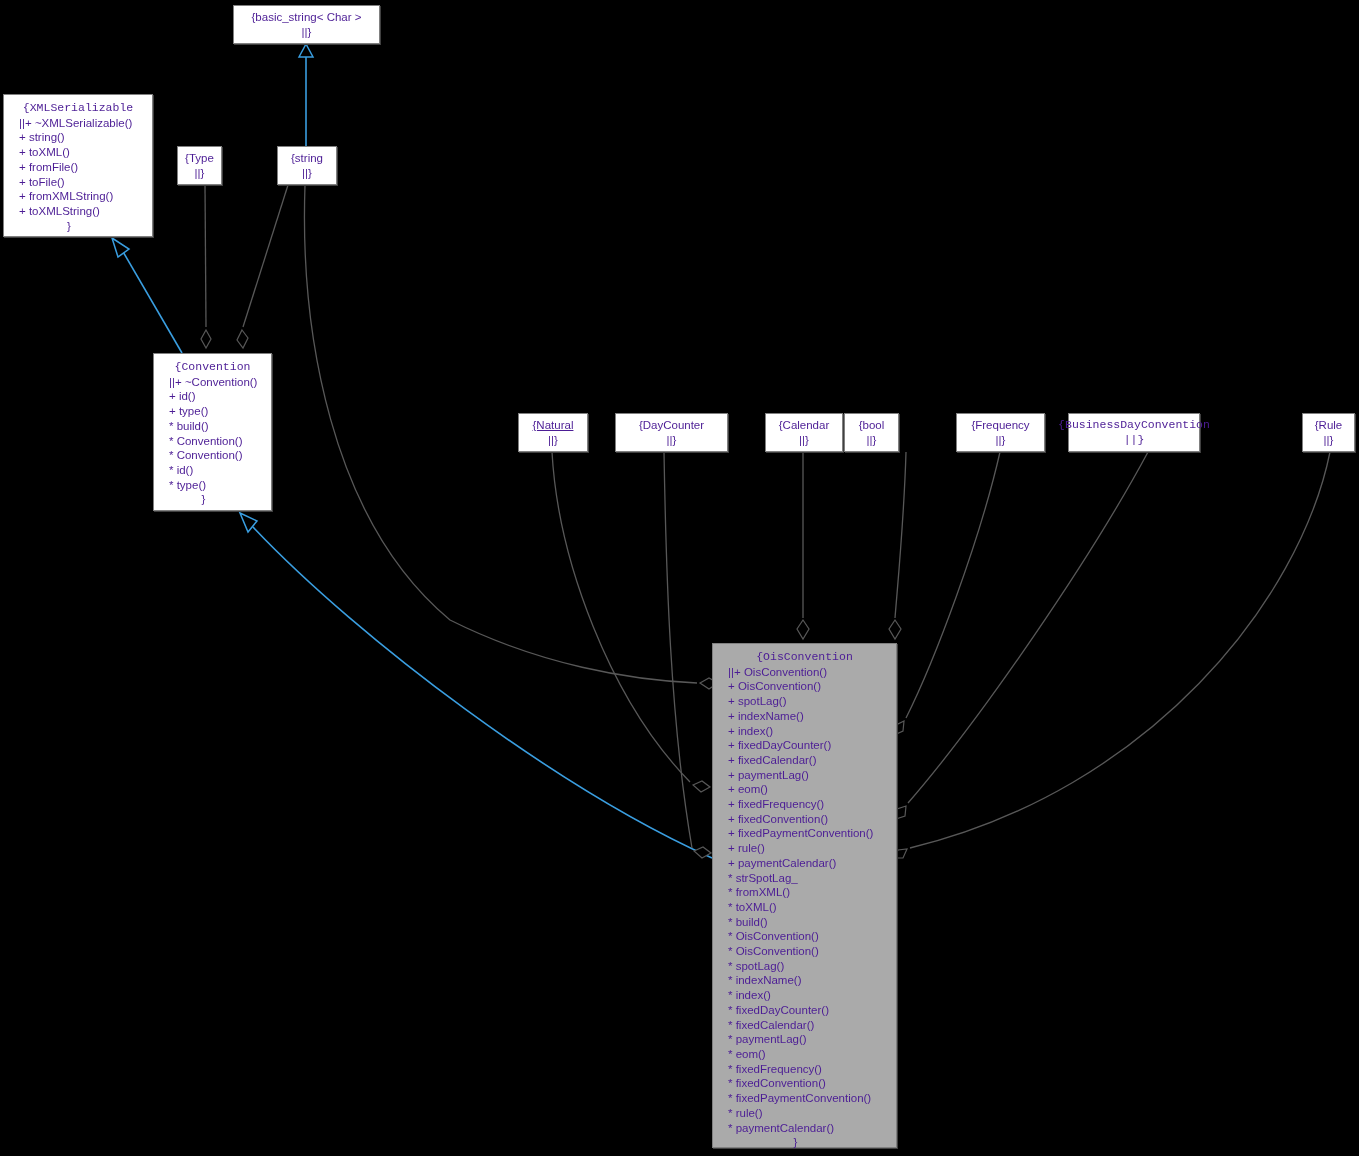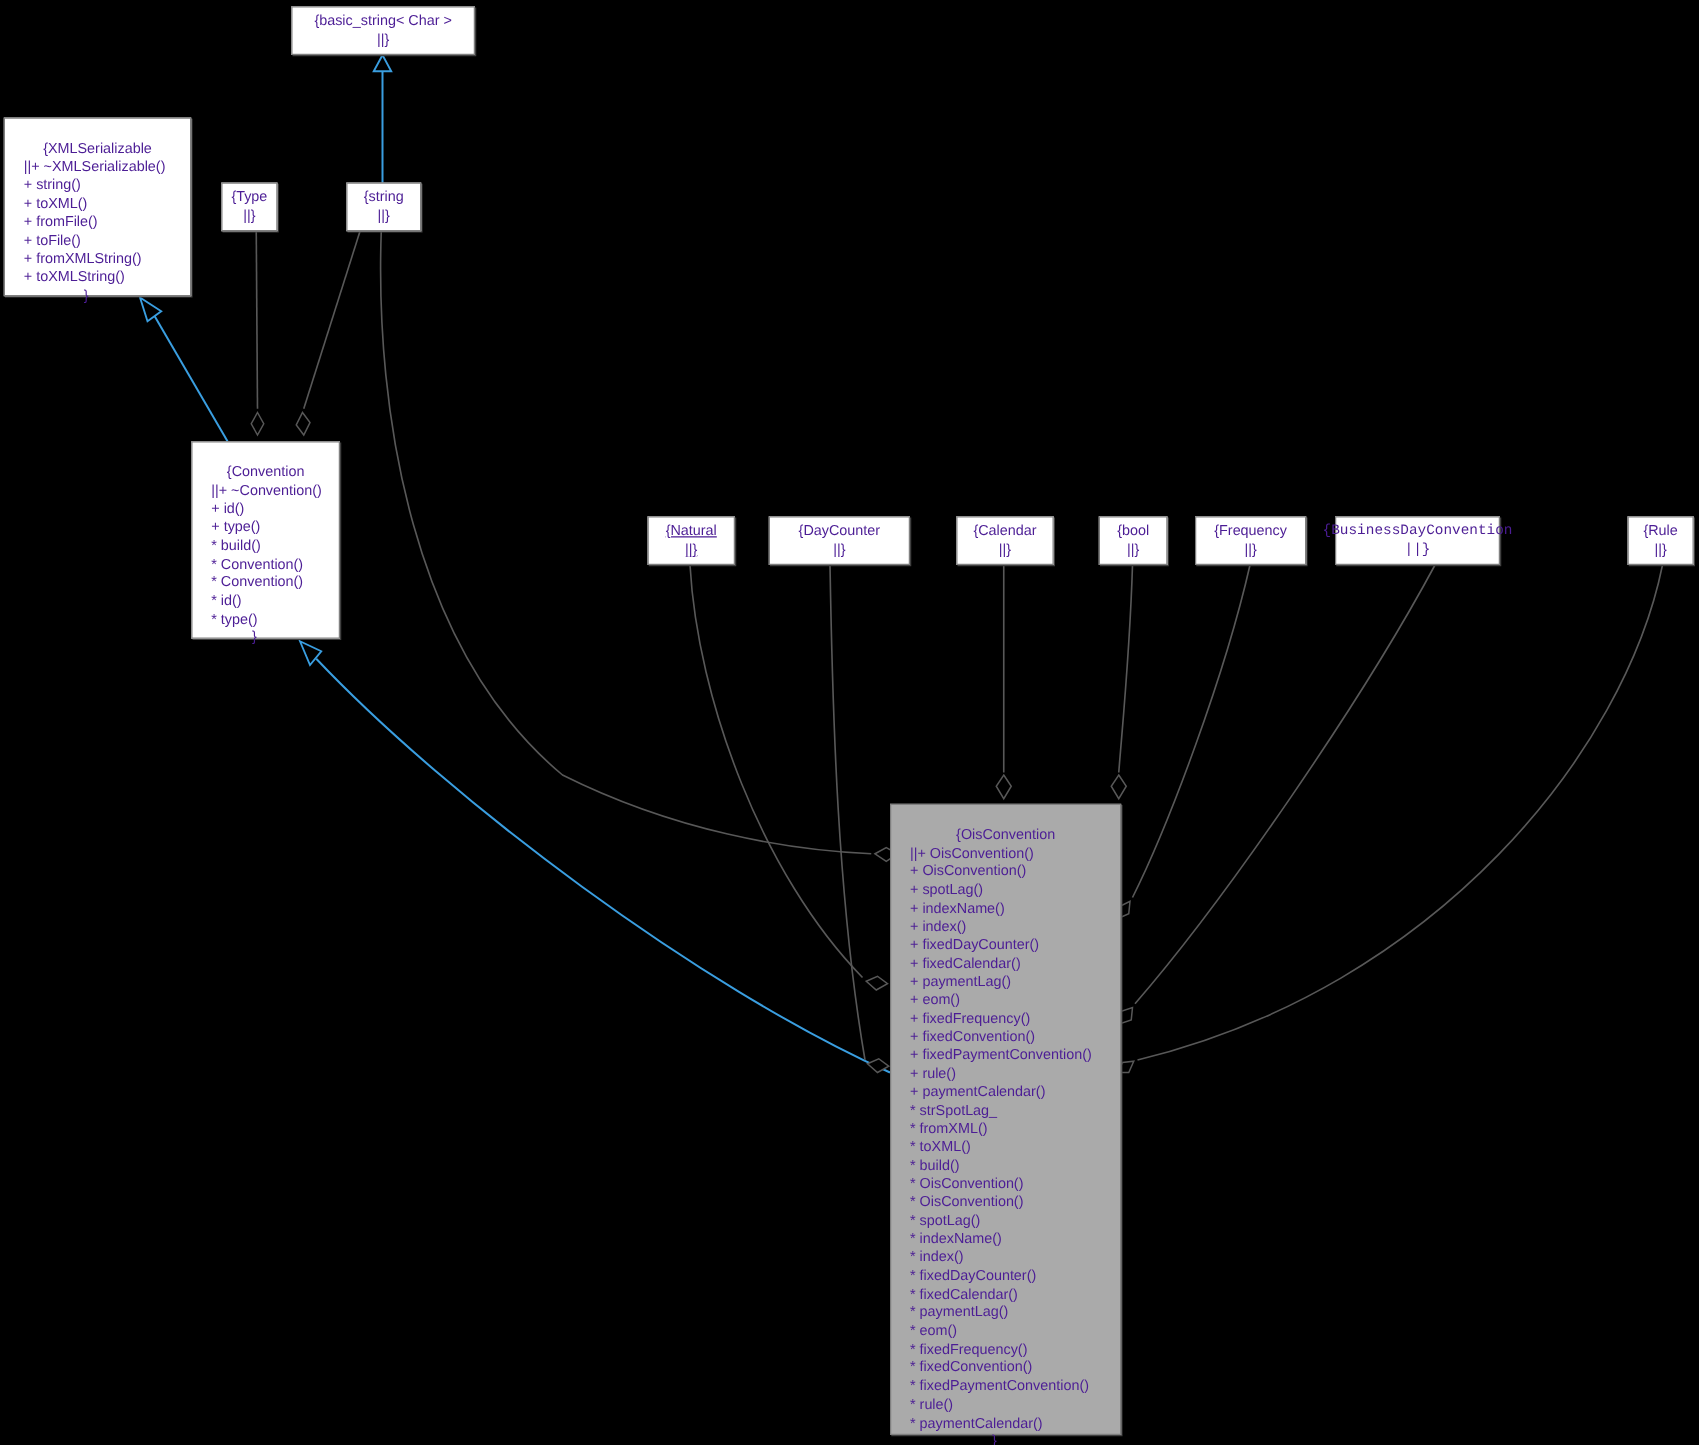--- a/index.html
+++ b/index.html
@@ -32,21 +32,22 @@
     box-shadow: 1px 1px 0 #404040;
   }
   .uml-node.filled {
     background: #aaaaaa;
   }
   .node-title {
     text-align: center;
     font-size: 11.5px;
     line-height: 14.7px;
     white-space: pre;
-    padding-top: 17px;
+    padding-top: 6px;
+    font-family: Liberation Mono, monospace;
   }
   .node-members {
     font-size: 11.5px;
     line-height: 14.7px;
     padding-left: 15px;
     white-space: pre;
   }
   .node-member {
     white-space: pre;
   }
@@ -187,21 +188,21 @@
           <div class="line">{DayCounter</div>
           <div class="line">||}</div>
         </div>
       </div>
       <div class="uml-node" style="left: 765px; top: 413px; width: 78px; height: 39px;">
         <div class="node-simple">
           <div class="line">{Calendar</div>
           <div class="line">||}</div>
         </div>
       </div>
-      <div class="uml-node" style="left: 879px; top: 413px; width: 55px; height: 39px;">
+      <div class="uml-node" style="left: 844px; top: 413px; width: 55px; height: 39px;">
         <div class="node-simple">
           <div class="line">{bool</div>
           <div class="line">||}</div>
         </div>
       </div>
       <div class="uml-node" style="left: 956px; top: 413px; width: 89px; height: 39px;">
         <div class="node-simple">
           <div class="line">{Frequency</div>
           <div class="line">||}</div>
         </div>

